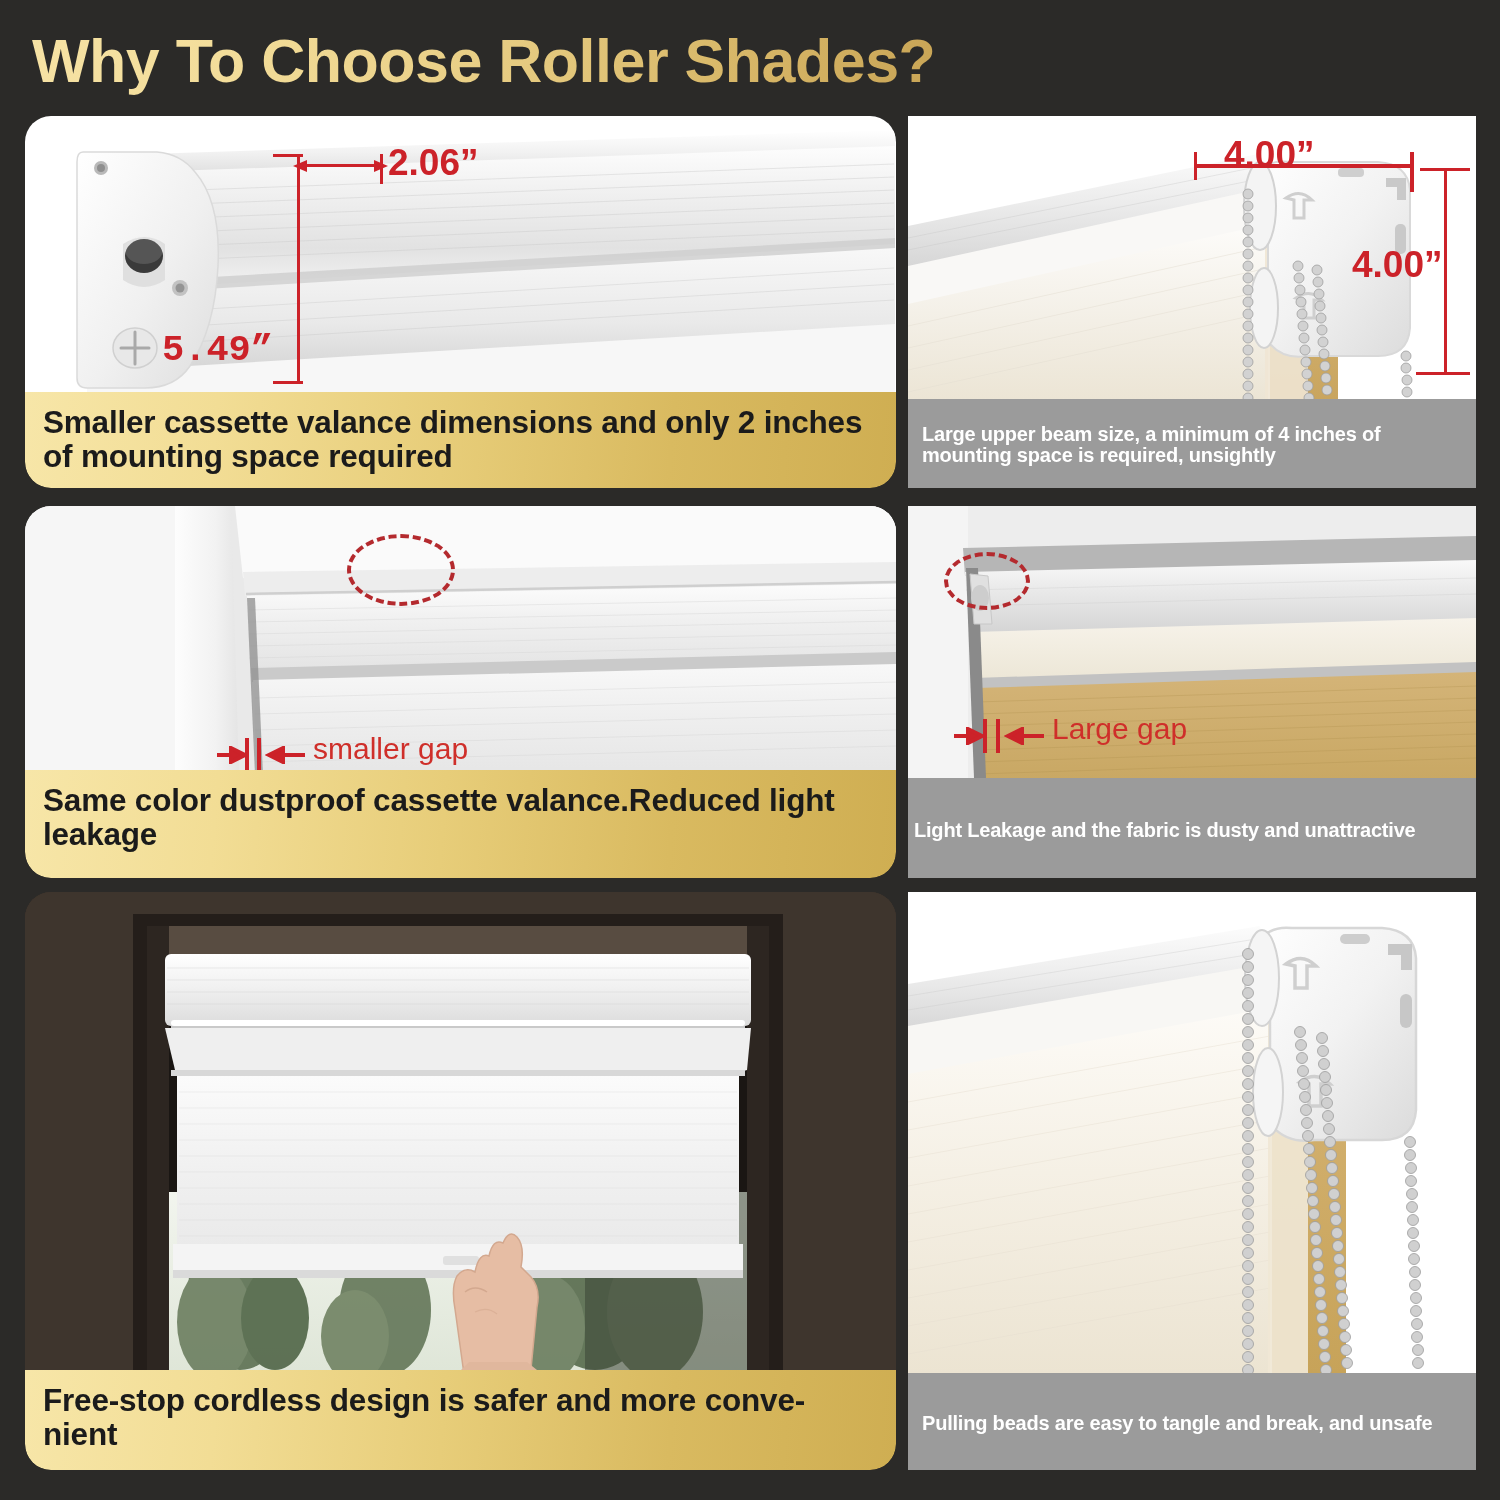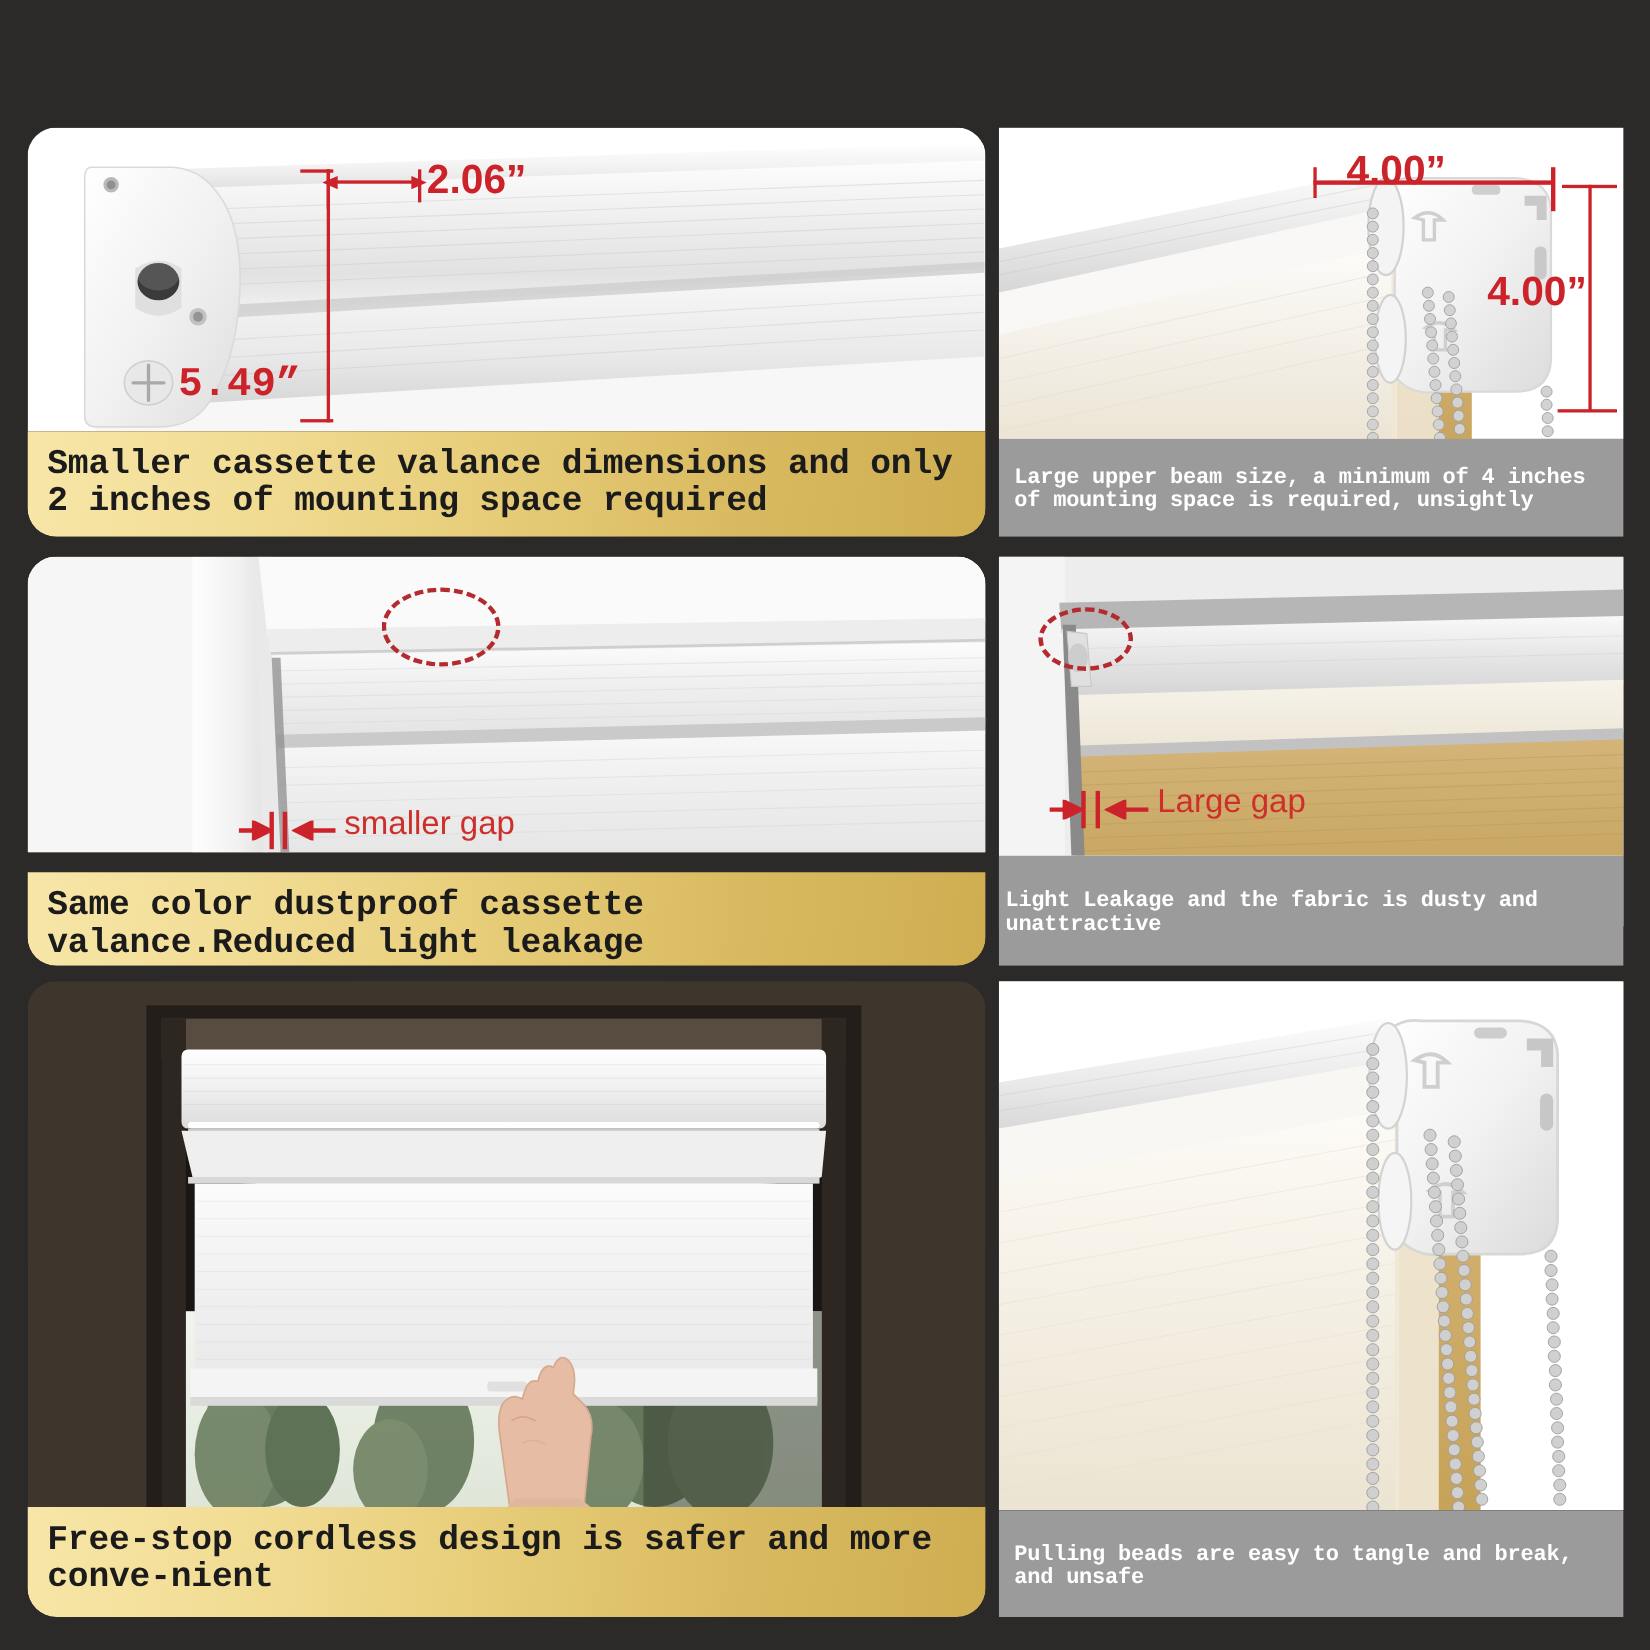--- a/index.html
+++ b/index.html
@@ -71,21 +71,20 @@
   }
   .caption.bad {
     background: #9b9b9b;
     color: #ffffff;
   }
   .cap-text {
     font-size: 31.5px;
     font-weight: bold;
     line-height: 1.07;
     letter-spacing: -0.2px;
-    font-family: Liberation Mono, monospace;
   }
   .caption.bad .cap-text { font-size: 20px; line-height: 1.05; }
 
   
   .white-bg { position:absolute; inset:0; background:#ffffff; }
   .soft-bg  { position:absolute; inset:0;
               background:linear-gradient(175deg,#f4f4f4 0%, #eceded 55%, #e6e7e7 100%); }
 
   
   .dim-label {
@@ -107,20 +106,21 @@
     position: absolute;
     border: 4px dashed #b42a2e;
     border-radius: 50%;
   }
 </style>
 </head>
 <body>
 
 <div id="root">
 
+  <div class="title">Why To Choose Roller Shades?</div>
 
   <div class="panel good" style="left:25px; top:116px; width:871px; height:372px;">
 
     <div class="photo" style="height:276px;">
       <div class="white-bg"></div>
 
       <svg width="871" height="276" viewBox="0 0 871 276" style="position:absolute;left:0;top:0;">
         <defs>
           <linearGradient id="vTop" x1="0" y1="0" x2="0" y2="1">
             <stop offset="0%" stop-color="#ffffff"></stop>
@@ -413,21 +413,21 @@
       <div class="dim-line" style="left:232px; top:232px; width:4px; height:34px;"></div>
       <svg width="30" height="18" style="position:absolute;left:192px;top:240px;">
         <path d="M0 9 L16 9 M14 2 L28 9 L14 16 Z" stroke="#cc2229" stroke-width="4" fill="#cc2229"></path>
       </svg>
       <svg width="42" height="18" style="position:absolute;left:240px;top:240px;">
         <path d="M40 9 L16 9 M18 2 L4 9 L18 16 Z" stroke="#cc2229" stroke-width="4" fill="#cc2229"></path>
       </svg>
       <div class="gap-label" style="left:288px; top:226px;">smaller gap</div>
     </div>
 
-    <div class="caption good" style="height:85px;">
+    <div class="caption good" style="height:108px;">
       <div class="cap-text">Same color dustproof cassette valance.Reduced light leakage</div>
     </div>
   </div>
 
   <div class="panel bad" style="left:908px; top:506px; width:568px; height:372px;">
 
     <div class="photo" style="height:336px;">
       <div style="position:absolute;inset:0;background:linear-gradient(180deg,#ebebeb 0%,#e4e4e4 100%);"></div>
 
       <svg width="568" height="272" viewBox="0 0 568 272" style="position:absolute;left:0;top:0;">

